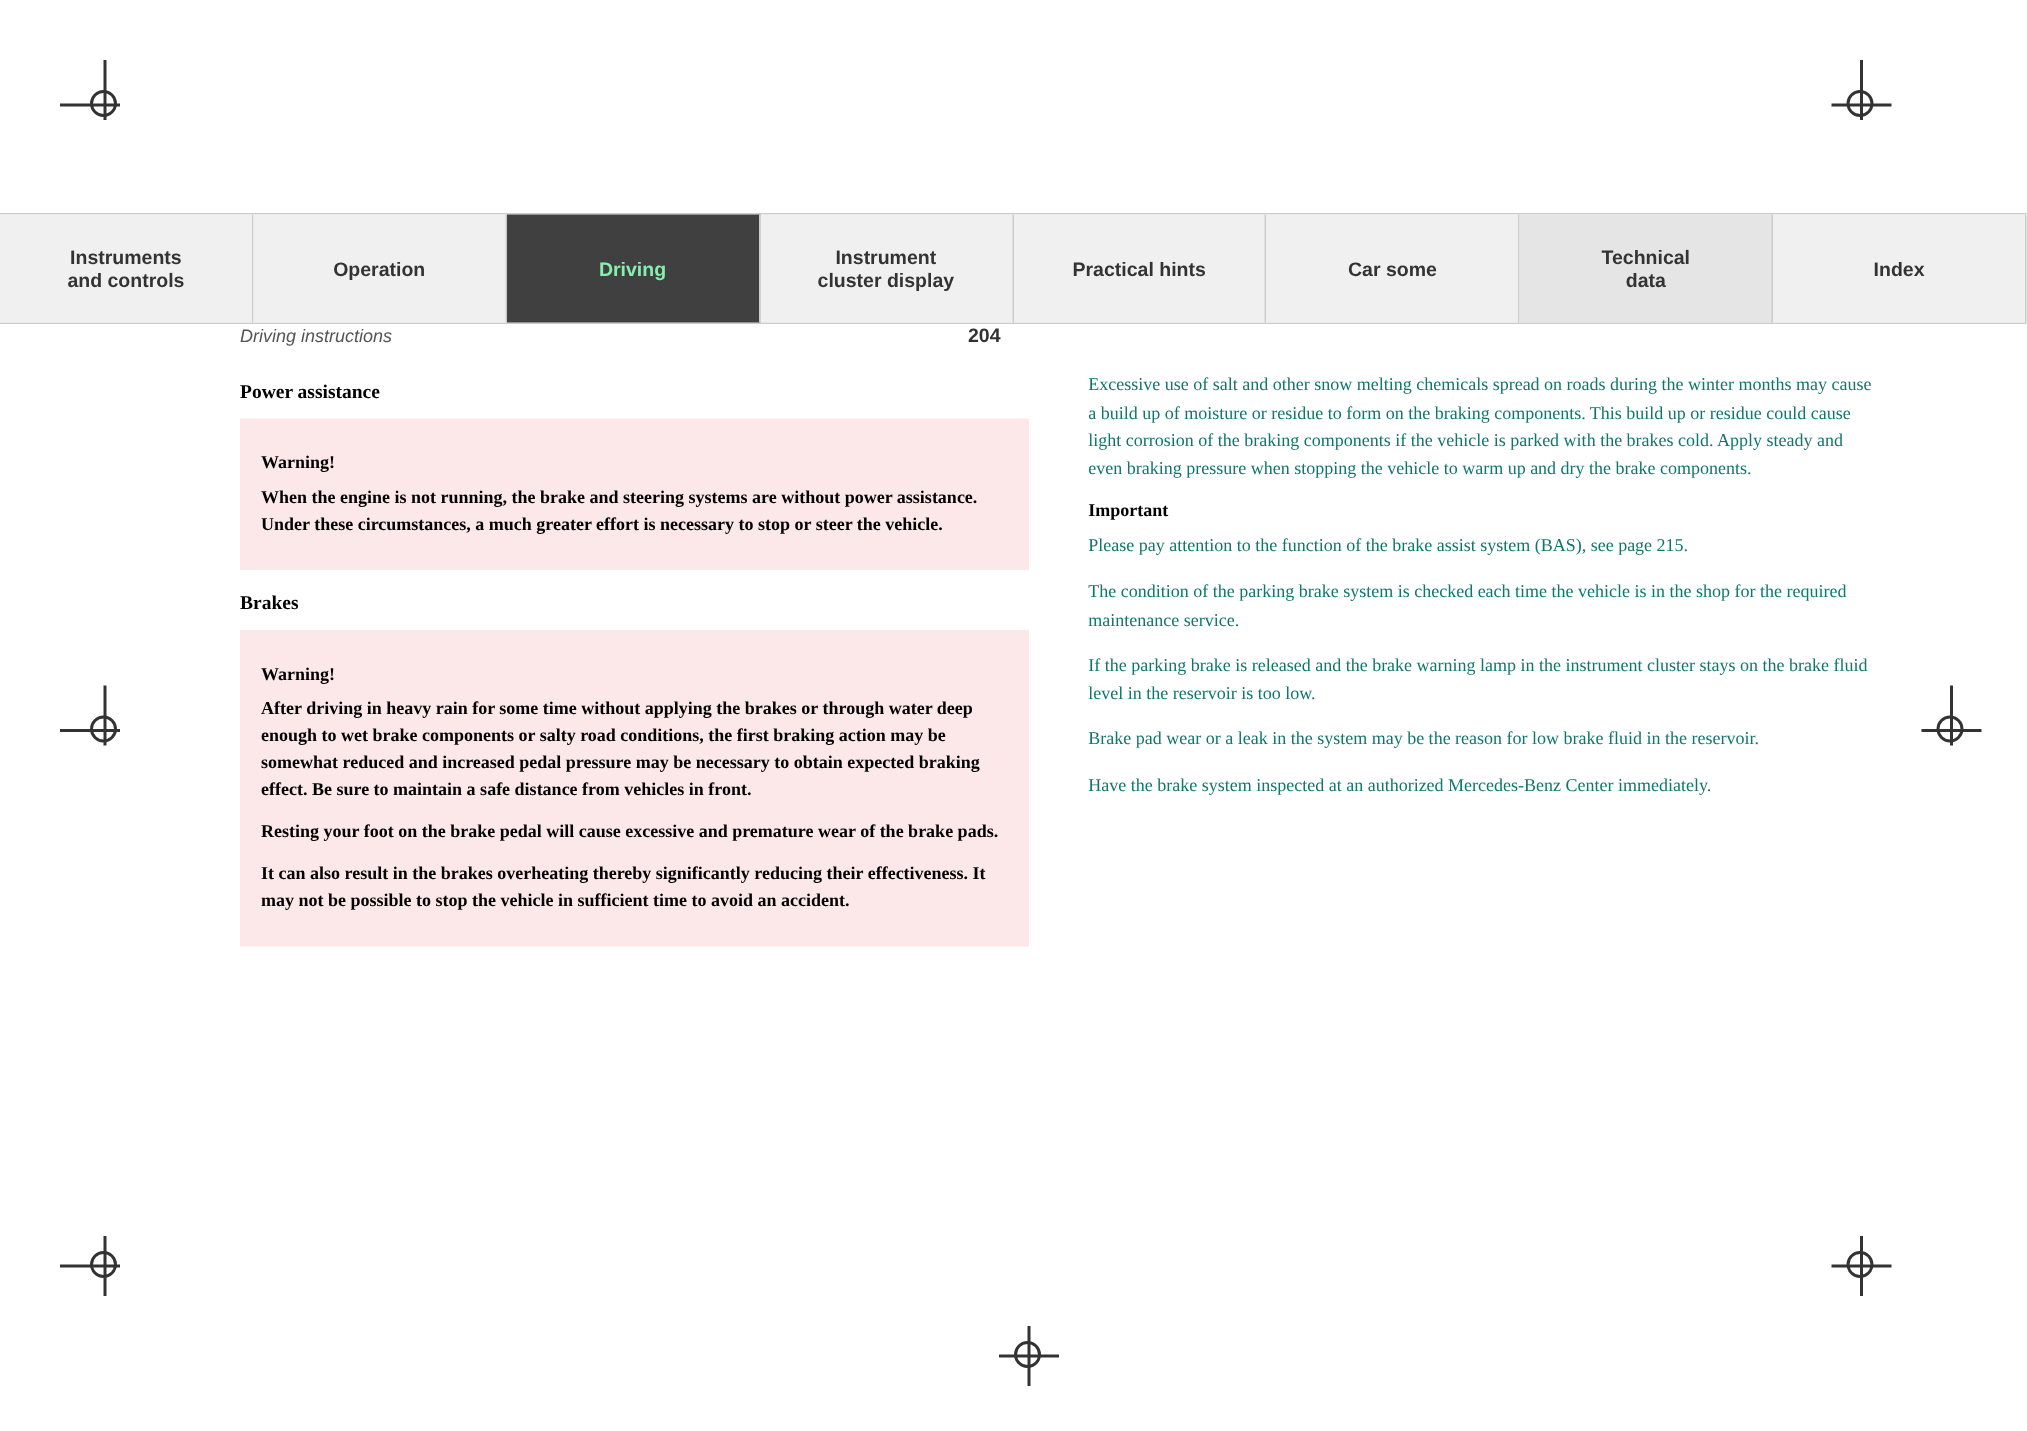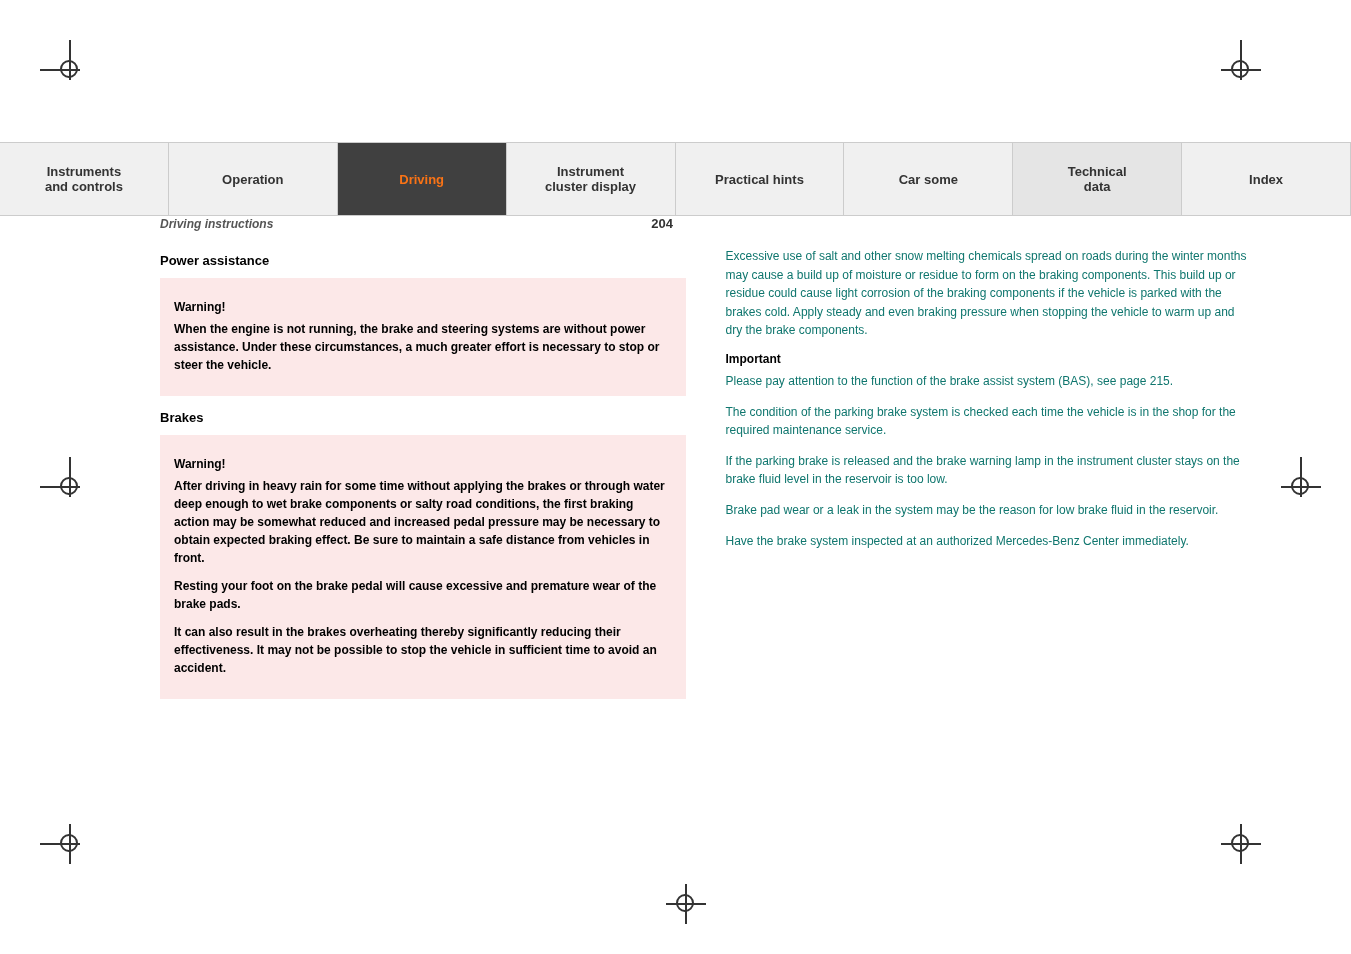--- a/index.html
+++ b/index.html
@@ -92,21 +92,21 @@
       padding: 0 12px;
       font-size: 13px;
       font-weight: bold;
       cursor: pointer;
       border-right: 1px solid #ccc;
       flex: 1;
     }
 
     .nav-item.active {
       background: #404040;
-      color: #f97316;
+      color: #86efac;
     }
 
     .nav-item.inactive {
       background: #f0f0f0;
       color: #333;
     }
 
     .nav-item.gray {
       background: #e5e5e5;
       color: #333;
@@ -127,34 +127,34 @@
       justify-content: space-between;
       align-items: baseline;
       margin-bottom: 16px;
     }
 
     .section-title {
       font-size: 12px;
       color: #555;
       font-style: italic;
       margin-left: 60px;
-      font-weight: bold;
     }
 
     .page-number {
       font-size: 13px;
       font-weight: bold;
       color: #333;
       margin-right: 200px;
     }
 
     
     .two-col {
       display: flex;
       gap: 40px;
+      font-family: Liberation Serif, serif;
     }
 
     .col-left {
       flex: 1;
       padding-left: 60px;
     }
 
     .col-right {
       flex: 1;
     }

